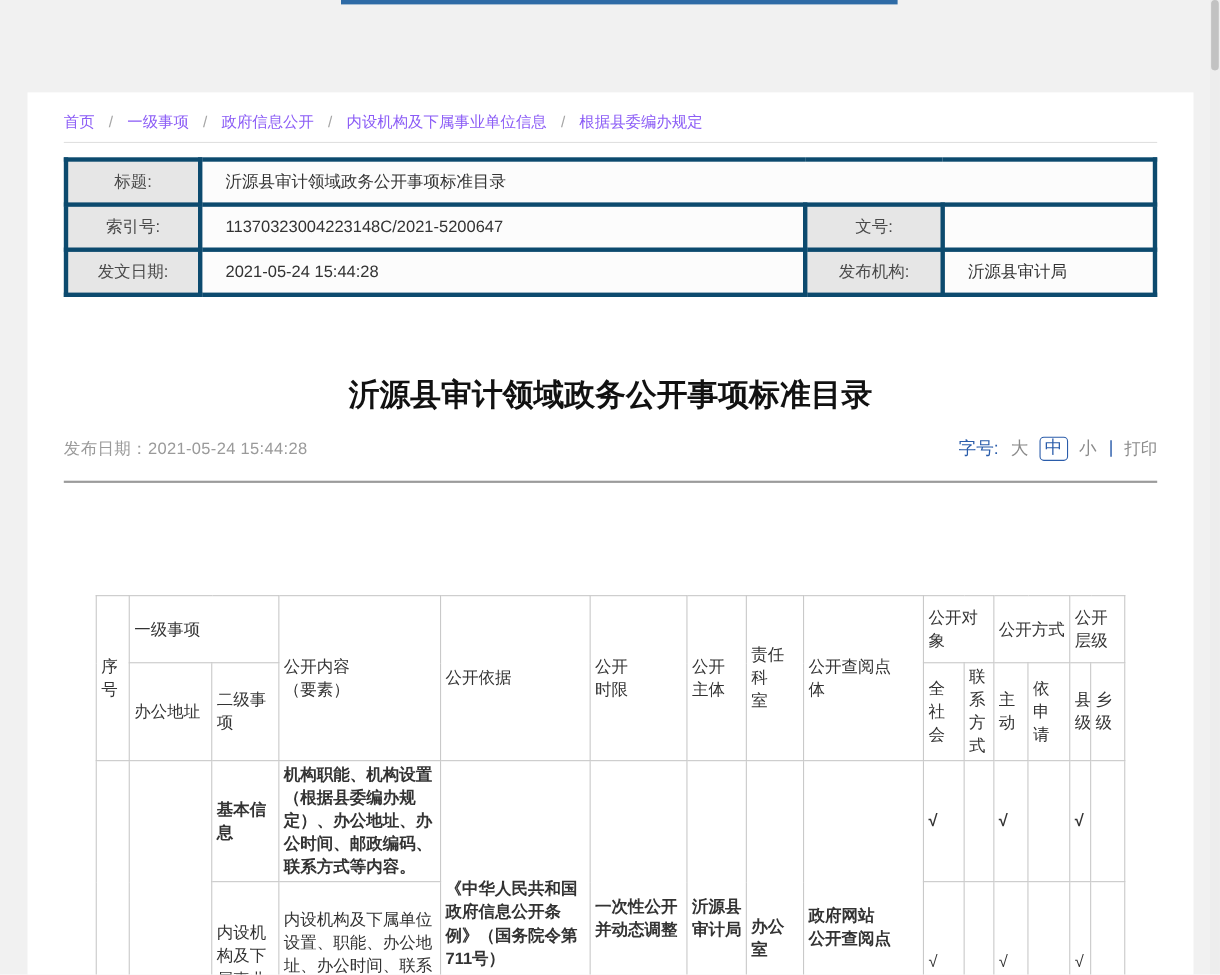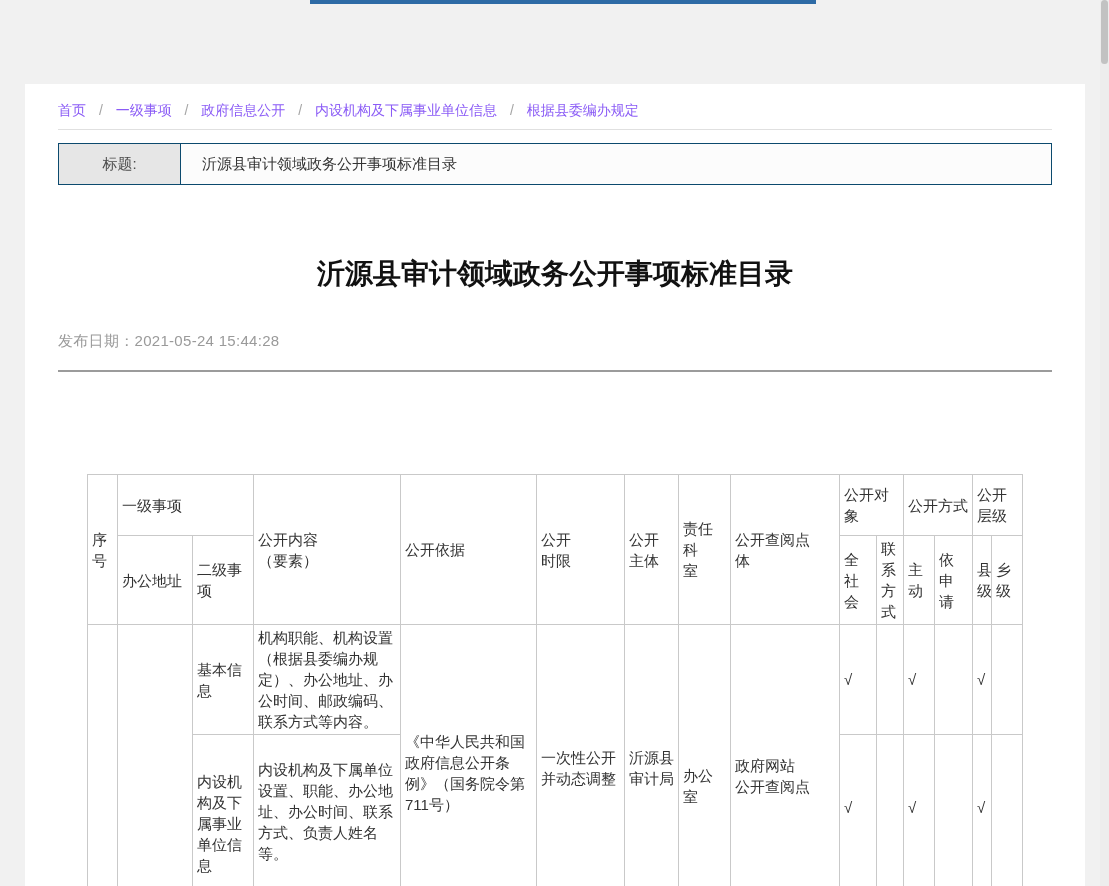--- a/index.html
+++ b/index.html
@@ -31,36 +31,36 @@
   
   .breadcrumb { font-size: 14px; color: #999; line-height: 16px; }
   .breadcrumb a { color: #8b5cf6; text-decoration: none; cursor: pointer; }
   .breadcrumb .sep { color: #a5a5a5; margin: 0 9px; }
   .hr1 { margin-top: 11px; border-bottom: 1px solid #e0e0e0; }
   
   .meta-table {
     width: 100%; margin-top: 13px; border-collapse: collapse; table-layout: fixed;
     font-size: 15px;
   }
-  .meta-table td { border: 1px solid #0c4a6e; height: 41px; }
+  .meta-table td { border: 4px solid #0c4a6e; height: 41px; }
   .meta-table td.lbl {
     background: #e6e6e6; color: #4a4a4a; text-align: center;
   }
   .meta-table td.val {
     background: #fcfcfc; color: #333; padding-left: 21px;
   }
   
   .title {
     margin-top: 70px; text-align: center; font-size: 28px; line-height: 38px;
     font-weight: bold; color: #111;
     font-family: "Liberation Sans", "DejaVu Sans", sans-serif;
   }
   
   .meta-info {
-    margin-top: 36px; display: flex; justify-content: space-between; align-items: center;
+    margin-top: 18px; display: flex; justify-content: space-between; align-items: center;
     font-size: 15px; height: 24px;
   }
   .pub { color: #9a9a9a; letter-spacing: 0.3px; }
   .tools { display: flex; align-items: center; font-size: 16px; }
   .fs-label { color: #2a5caa; margin-right: 6px; }
   .tools a { text-decoration: none; cursor: pointer; }
   .fs { color: #8a8a8a; margin: 0 5px; }
   .fs.mid {
     color: #2a5caa; border: 1px solid #2a5caa; border-radius: 4px;
     padding: 0 4px; line-height: 20px;
@@ -73,21 +73,21 @@
     width: 935px; margin: 102px auto 0 auto; border-collapse: collapse;
     table-layout: fixed; font-size: 15px; color: #333;
   }
   .catalog th, .catalog td {
     border: 1px solid #c9c9c9; font-weight: normal; text-align: left;
     vertical-align: middle; padding: 2px 4px; line-height: 21px;
     white-space: pre-line; word-break: break-all; overflow: hidden;
   }
   .catalog thead tr.h1 th { height: 61px; }
   .catalog thead tr.h2 th { height: 85px; }
-  .catalog tbody tr.r1 > td { height: 106px; }
+  .catalog tbody tr.r1 > td { height: 106px; font-weight: bold; }
   .catalog tbody tr.r2 > td { height: 300px; }
   
   td.c-basis   { vertical-align: top; padding-top: 106px; }
   td.c-time    { vertical-align: top; padding-top: 122px; }
   td.c-subject { vertical-align: top; padding-top: 122px; }
   td.c-dept    { vertical-align: top; padding-top: 140px; }
   td.c-chan    { vertical-align: top; padding-top: 130px; }
   tr.r2 td.c-l2      { vertical-align: top; padding-top: 36px; }
   tr.r2 td.c-content { vertical-align: top; padding-top: 24px; }
   tr.r2 td.c-check   { vertical-align: top; padding-top: 62px; }
@@ -122,28 +122,48 @@
         <col style="width:122px">
         <col style="width:550px">
         <col style="width:125px">
         <col>
       </colgroup>
     <tbody>
       <tr>
         <td class="lbl">标题:</td>
         <td class="val" colspan="3">沂源县审计领域政务公开事项标准目录</td>
       </tr>
+      <tr>
+        <td class="lbl">索引号:</td>
+        <td class="val">11370323004223148C/2021-5200647</td>
+        <td class="lbl">文号:</td>
+        <td class="val"></td>
+      </tr>
+      <tr>
+        <td class="lbl">发文日期:</td>
+        <td class="val">2021-05-24 15:44:28</td>
+        <td class="lbl">发布机构:</td>
+        <td class="val">沂源县审计局</td>
+      </tr>
     </tbody>
   </table>
 
   <h1 class="title">沂源县审计领域政务公开事项标准目录</h1>
 
   <div class="meta-info">
     <div class="pub">
       <span>发布日期：</span><span>2021-05-24 15:44:28</span>
+    </div>
+    <div class="tools">
+      <span class="fs-label">字号:</span>
+      <a class="fs big">大</a>
+      <a class="fs mid">中</a>
+      <a class="fs small">小</a>
+      <span class="bar">|</span>
+      <a class="print">打印</a>
     </div>
   </div>
 
   <div class="hr2"></div>
 
   <table class="catalog">
     <colgroup>
       <col style="width:30px">
         <col style="width:75px">
         <col style="width:61px">

